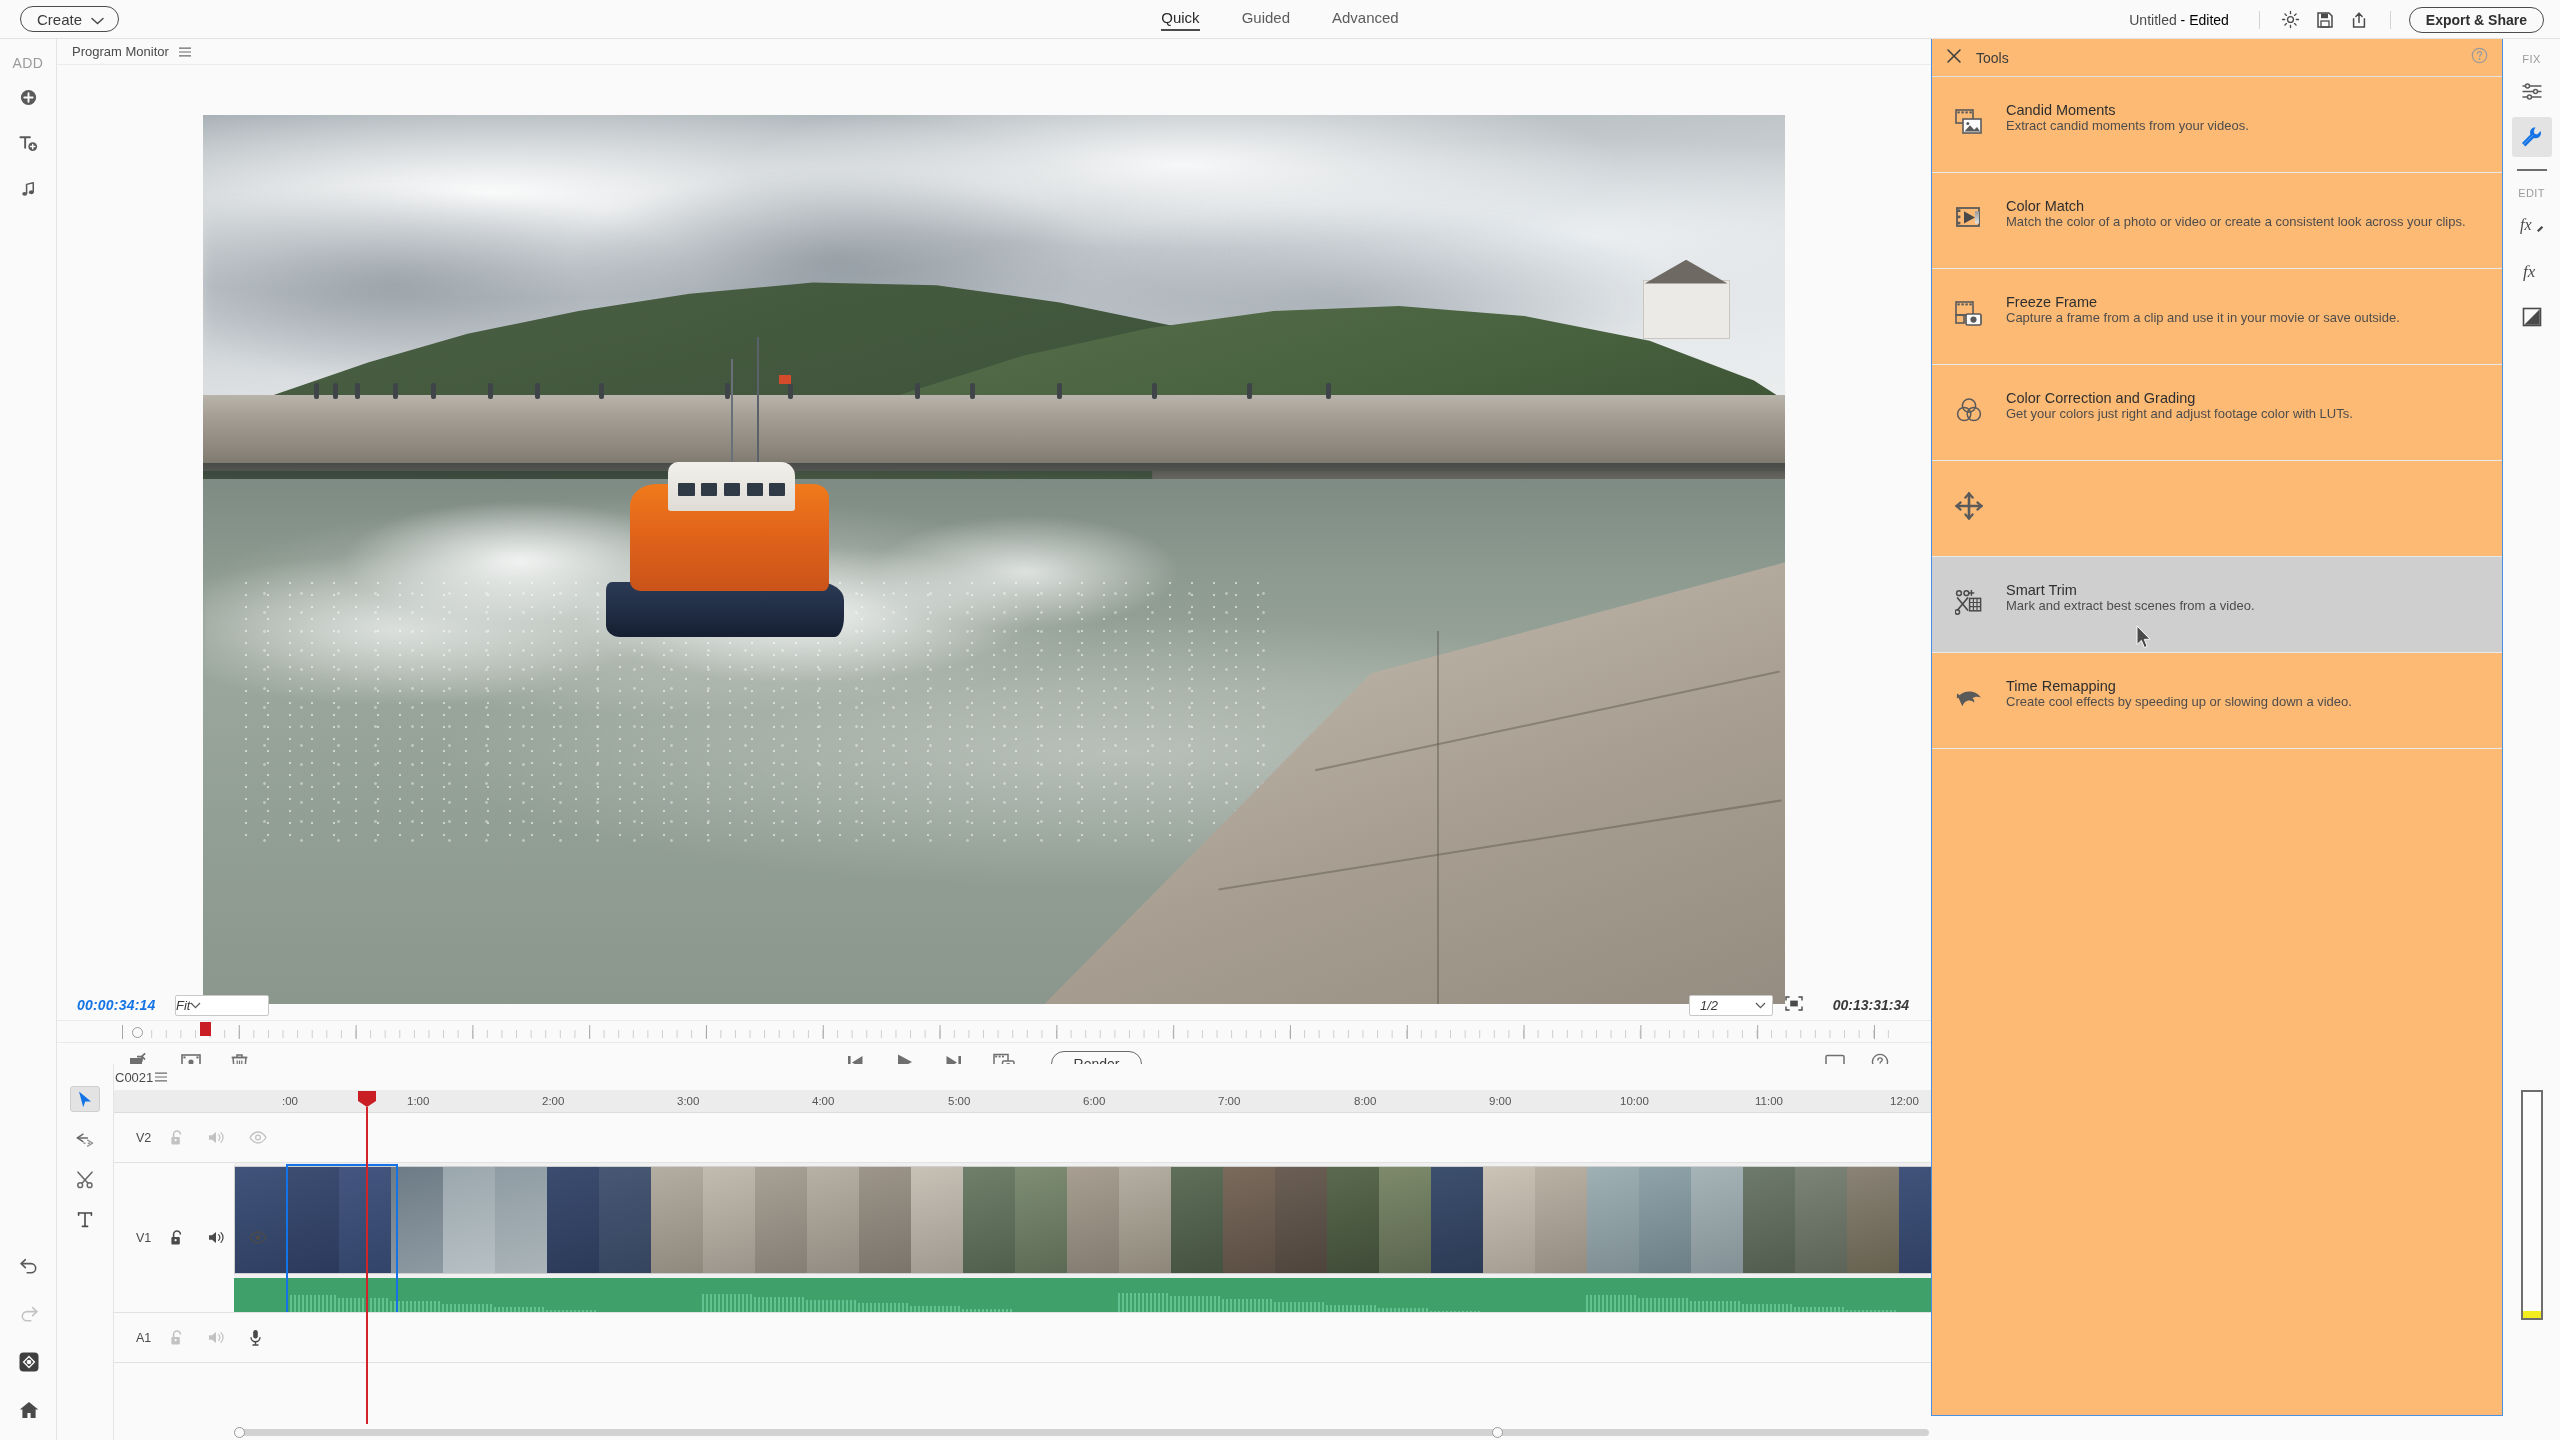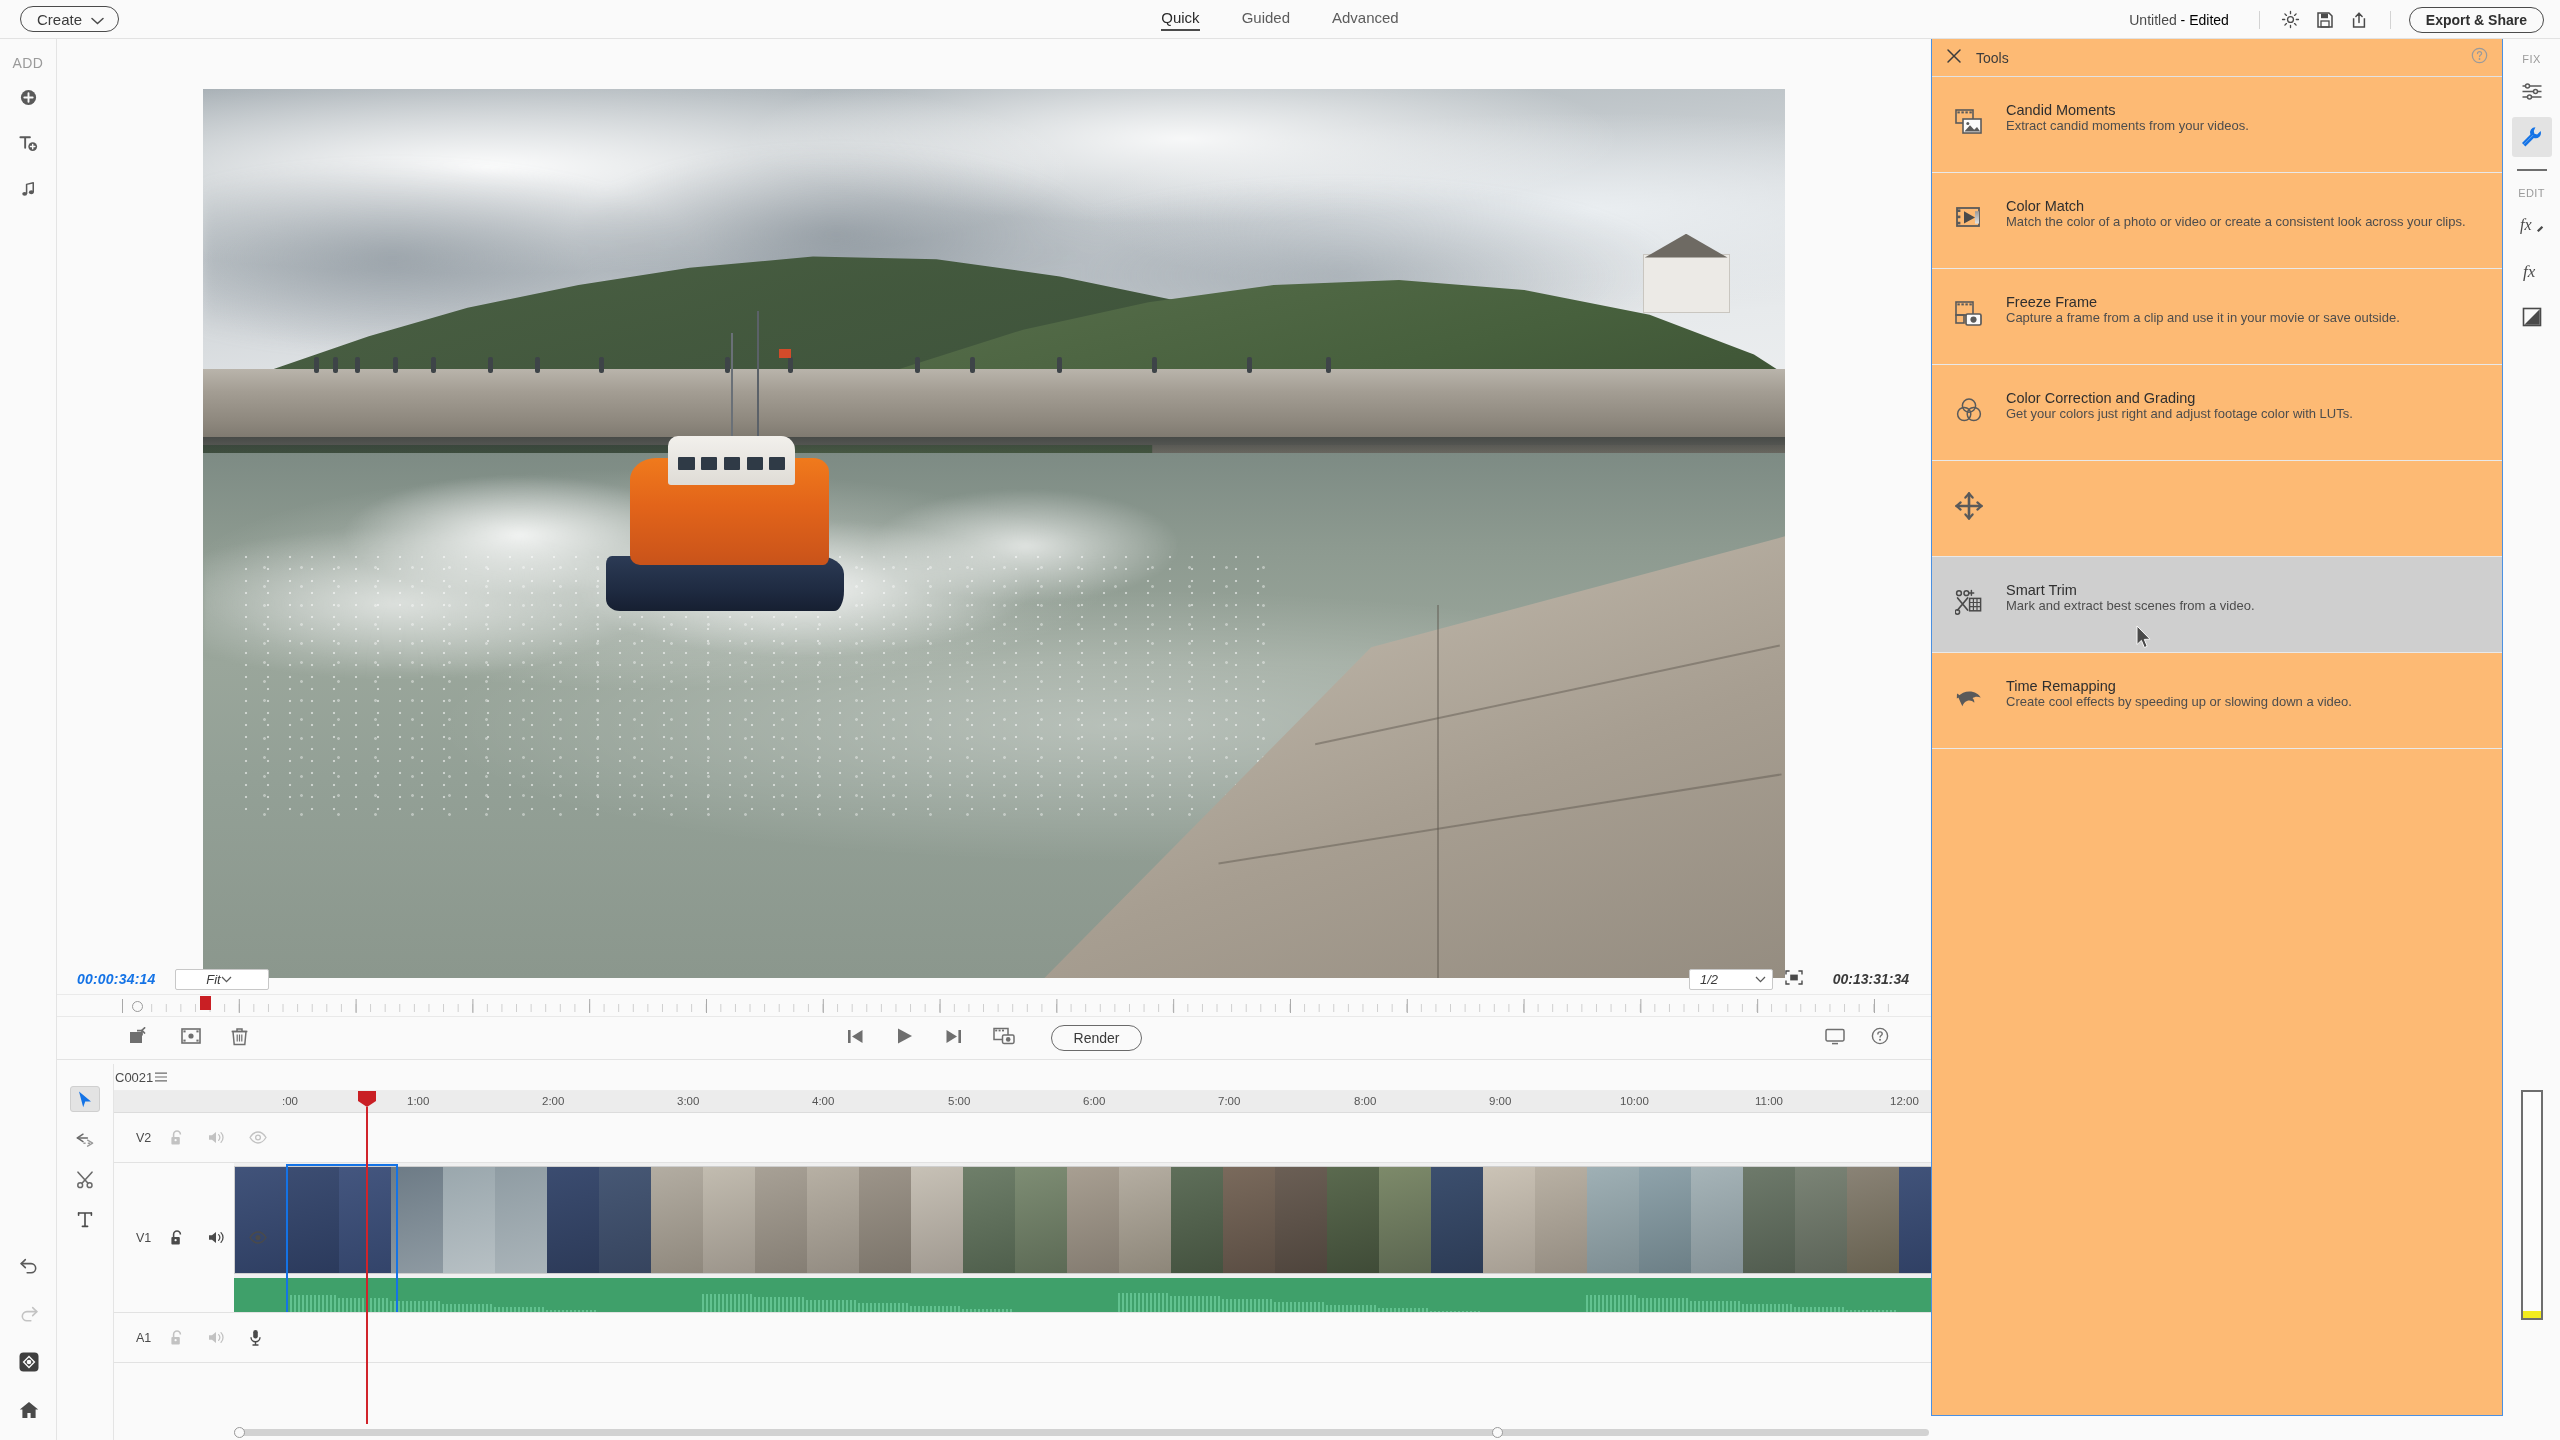--- a/index.html
+++ b/index.html
@@ -176,21 +176,21 @@
   .swimmers { position:absolute; right:16%; top:58%; width:7%; height:8%; }
   .sw { position:absolute; bottom:0; width:30px; height:44px; border-radius:14px 14px 5px 5px;
         background: linear-gradient(180deg,#2e3640 0%,#1b2129 100%); }
 
   
   .mon-ctrl { height:30px; display:flex; align-items:center; position:relative;font-style:italic; }
   .tc-current { position:absolute; left:20px; font-size:14px; color:#1473e6; font-weight:bold; letter-spacing:.2px;}
   .fit-select {
     position:absolute; left:118px; width:94px; height:21px; border:1px solid #c8c8c8; background:#fff;
     border-radius:2px; font-size:13px; color:#3a3a3a; display:flex; align-items:center;
-    padding:0 6px 0 0; justify-content:center; cursor:pointer;
+    padding:0 6px 0 0; justify-content:flex-start; cursor:pointer;
   }
   .res-select {
     position:absolute; right:158px; width:84px; height:21px; border:1px solid #c8c8c8; background:#fff;
     border-radius:2px; font-size:13px; color:#3a3a3a; display:flex; align-items:center;
     padding:0 6px 0 10px; justify-content:space-between; cursor:pointer;
   }
   .safe-icon { position:absolute; right:128px; cursor:pointer; }
   .tc-total { position:absolute; right:22px; font-size:14px; color:#3a3a3a; font-weight:bold; }
 
   
@@ -395,20 +395,30 @@
       </div>
       <div class="rail-icon">
         <svg width="22" height="20" viewBox="0 0 22 20">
           <path d="M11 2 1.8 9.6h2.6V18h5v-5h3.2v5h5V9.6h2.6z" fill="#4a4a4a"></path>
         </svg>
       </div>
     </div>
   </div>
 
   <div class="monitor-wrap">
+    <div class="monitor-header">
+      <span class="monitor-title">Program Monitor</span>
+      <span class="hamb">
+        <svg width="12" height="10" viewBox="0 0 12 10">
+            <g stroke="#6a6a6a" stroke-width="1.2">
+              <path d="M0 1.2h12M0 5h12M0 8.8h12"></path>
+            </g>
+          </svg>
+      </span>
+    </div>
 
     <div class="stage">
       <div class="video">
         <div class="sky"></div>
         <div class="cloudband"></div>
         <div class="headland"></div>
         <div class="headland2"></div>
         <div class="cliff"></div>
         <div class="house"></div>
         <div class="harbourwall"></div>

